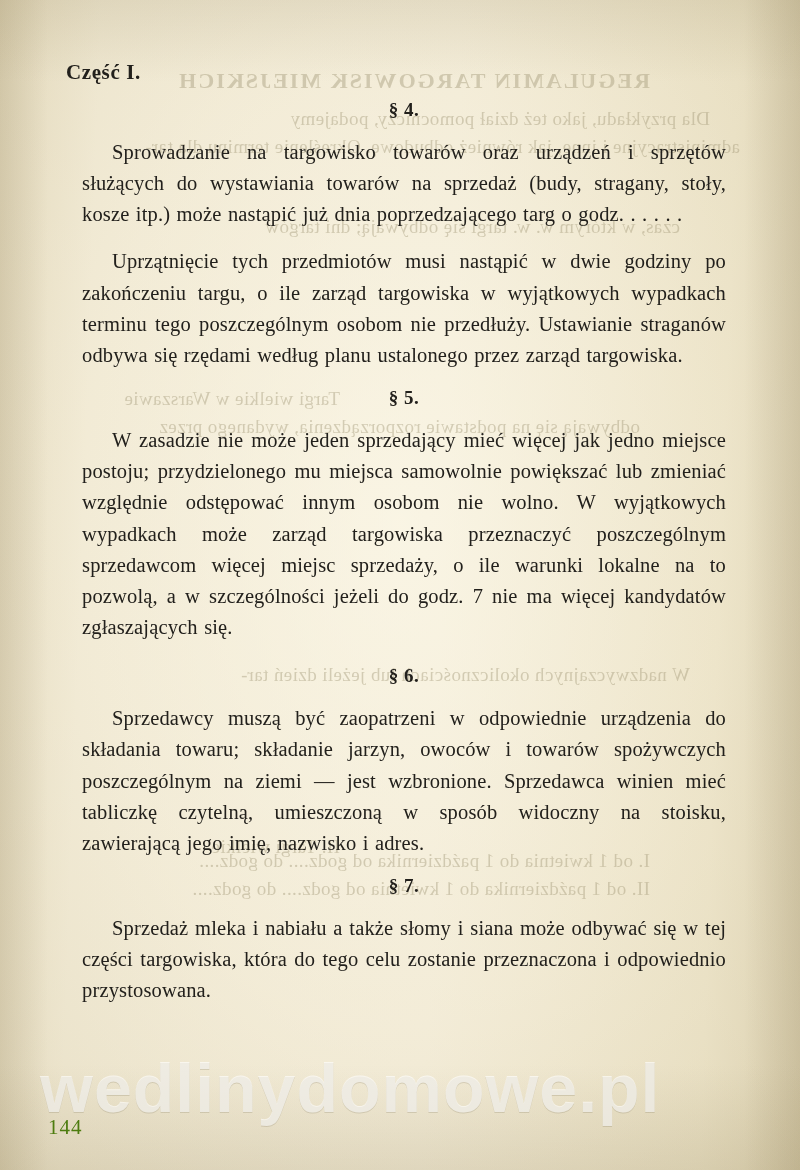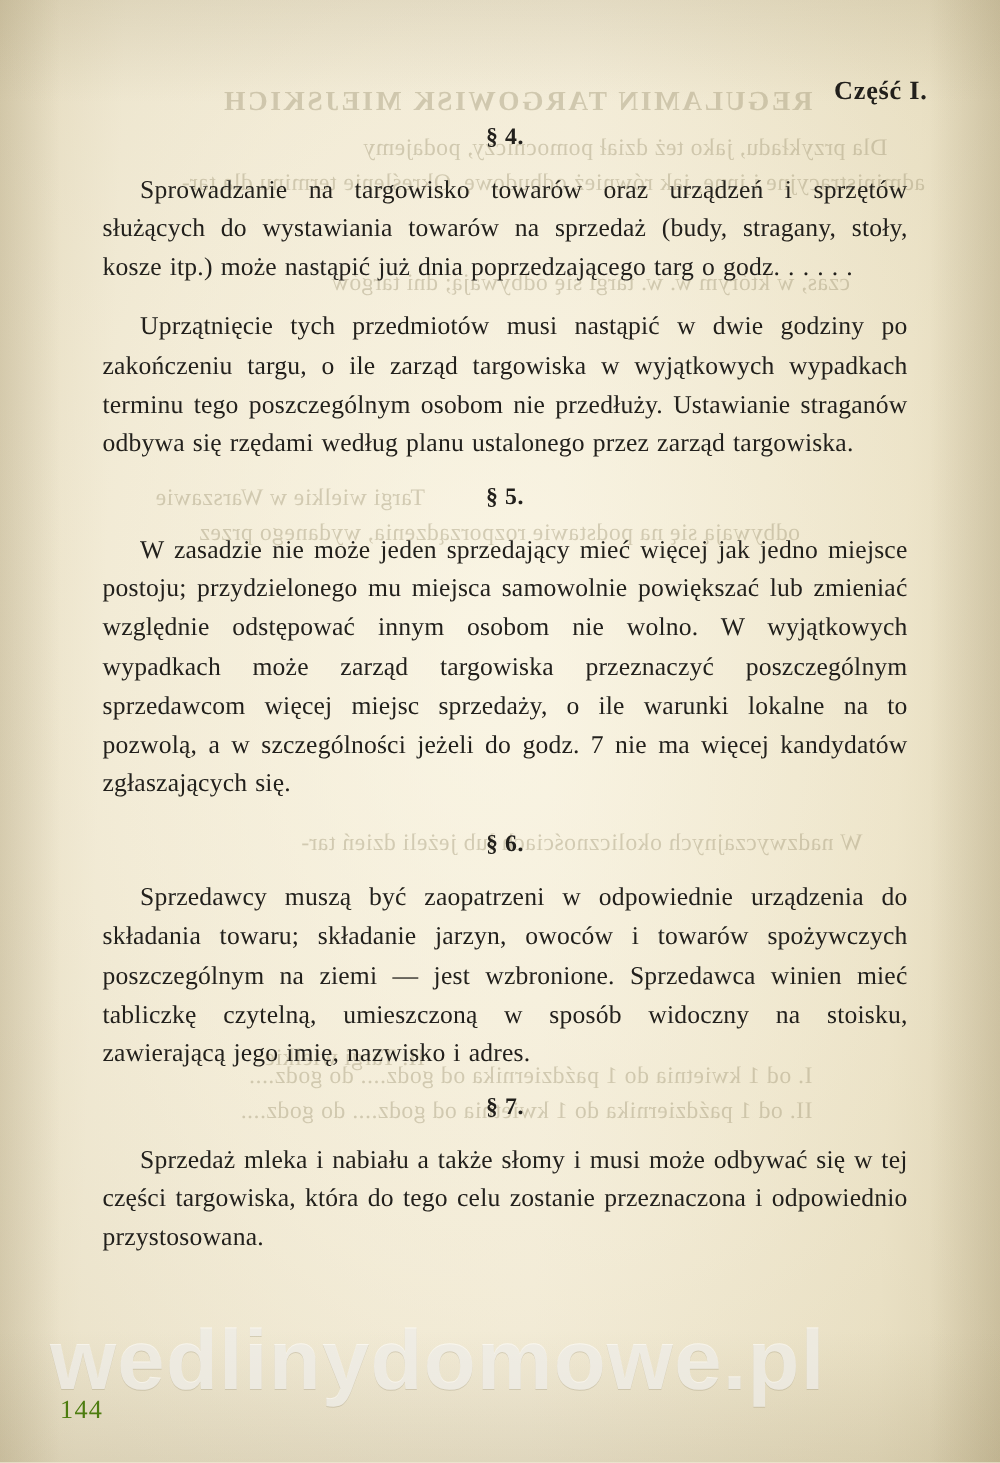--- a/index.html
+++ b/index.html
@@ -53,21 +53,21 @@
 
   .content {
     position: absolute;
     left: 66px;
     top: 60px;
     width: 676px;
     color: #22201c;
   }
 
   .part-title {
-    text-align: right;
+    text-align: left;
     font-size: 21px;
     font-weight: bold;
     letter-spacing: 0.6px;
     margin: 0 0 14px 0;
   }
   .section-mark {
     text-align: center;
     font-size: 19px;
     font-weight: bold;
     margin: 2px 0 6px 0;
@@ -140,19 +140,19 @@
   <p class="para">Sprowadzanie na targowisko towarów oraz urządzeń i sprzętów służących do wystawiania towarów na sprzedaż (budy, stragany, stoły, kosze itp.) może nastąpić już dnia poprzedzającego targ o godz. . . . . .</p>
   <p class="para">Uprzątnięcie tych przedmiotów musi nastąpić w dwie godziny po zakończeniu targu, o ile zarząd targowiska w wyjątkowych wypadkach terminu tego poszczególnym osobom nie przedłuży. Ustawianie straganów odbywa się rzędami według planu ustalonego przez zarząd targowiska.</p>
 
   <div class="section-mark">§ 5.</div>
   <p class="para">W zasadzie nie może jeden sprzedający mieć więcej jak jedno miejsce postoju; przydzielonego mu miejsca samowolnie powiększać lub zmieniać względnie odstępować innym osobom nie wolno. W wyjątkowych wypadkach może zarząd targowiska przeznaczyć poszczególnym sprzedawcom więcej miejsc sprzedaży, o ile warunki lokalne na to pozwolą, a w szczególności jeżeli do godz. 7 nie ma więcej kandydatów zgłaszających się.</p>
 
   <div class="section-mark sec-gap-lg">§ 6.</div>
   <p class="para">Sprzedawcy muszą być zaopatrzeni w odpowiednie urządzenia do składania towaru; składanie jarzyn, owoców i towarów spożywczych poszczególnym na ziemi — jest wzbronione. Sprzedawca winien mieć tabliczkę czytelną, umieszczoną w sposób widoczny na stoisku, zawierającą jego imię, nazwisko i adres.</p>
 
   <div class="section-mark">§ 7.</div>
-  <p class="para">Sprzedaż mleka i nabiału a także słomy i musi może odbywać się w tej części targowiska, która do tego celu zostanie przeznaczona i odpowiednio przystosowana.</p>
+  <p class="para">Sprzedaż mleka i nabiału a także słomy i siana może odbywać się w tej części targowiska, która do tego celu zostanie przeznaczona i odpowiednio przystosowana.</p>
 
 </div>
 
 <div class="watermark">wedlinydomowe.pl</div>
 
 <div class="folio">144</div>
 
 </body></html>

